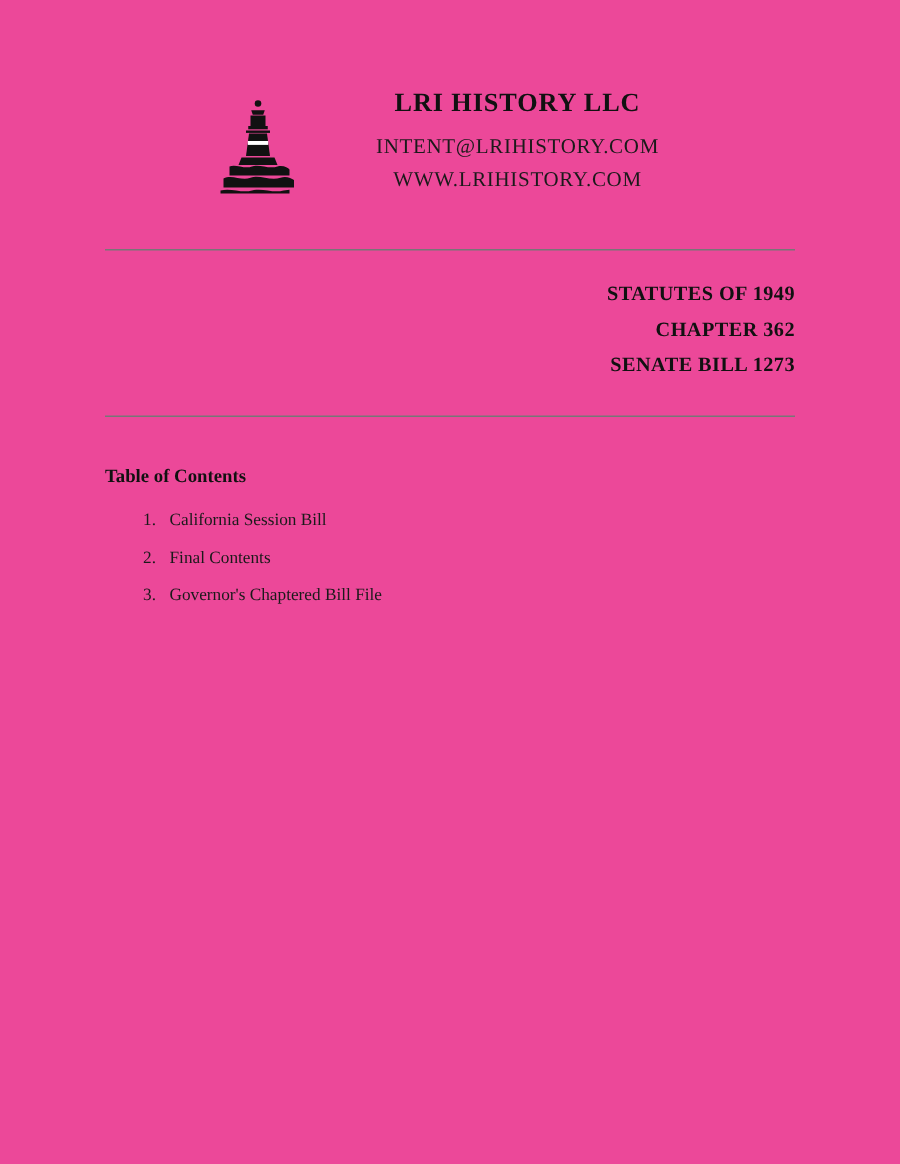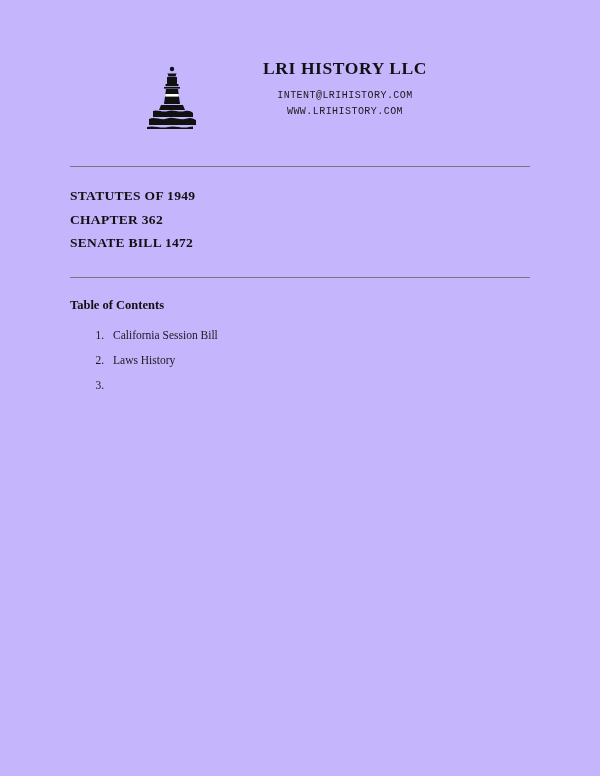--- a/index.html
+++ b/index.html
@@ -14,21 +14,21 @@
     color: #1a1a1a;
     position: relative;
     overflow: hidden;
   }
   .page {
     width: 600px;
     height: 776px;
     box-sizing: border-box;
     padding: 0;
     position: relative;
-    background: #c4b5fd;
+    background: #ec4899;
   }
 
   
   .letterhead {
     display: flex;
     align-items: flex-start;
     justify-content: center;
     padding-top: 58px;
     padding-left: 10px;
   }
@@ -49,22 +49,22 @@
   .brand-name {
     font-family: "Liberation Serif", serif;
     font-size: 17.5px;
     font-weight: bold;
     letter-spacing: 0.6px;
     color: #111;
     line-height: 1.2;
     margin-bottom: 9px;
   }
   .brand-line {
-    font-family: Liberation Mono, monospace;
-    font-size: 10px;
+    font-family: Liberation Serif, serif;
+    font-size: 14px;
     letter-spacing: 0.45px;
     color: #1a1a1a;
     line-height: 1.55;
   }
   .brand-phone {
     font-family: "Liberation Serif", serif;
     font-size: 8.5px;
     letter-spacing: 0.2px;
     color: #1a1a1a;
     margin-top: 5px;
@@ -77,36 +77,37 @@
     margin: 0 auto;
     width: 460px;
   }
   .rule-top { margin-top: 32px; }
   .rule-bottom { margin-top: 20px; }
 
   
   .title-block {
     width: 460px;
     margin: 0 auto;
+    text-align: right;
     padding-top: 17px;
     padding-bottom: 2px;
   }
   .title-line {
     font-family: "Liberation Serif", serif;
     font-weight: bold;
     font-size: 13.5px;
     letter-spacing: 0.3px;
     line-height: 1.75;
     color: #111;
   }
 
   
   .toc {
     width: 460px;
-    margin: 0 auto;
+    margin: 12px auto;
     padding-top: 20px;
   }
   .toc-heading {
     font-family: "Liberation Serif", serif;
     font-weight: bold;
     font-size: 12.5px;
     color: #111;
     margin-bottom: 14px;
   }
   .toc-list {
@@ -174,37 +175,38 @@
       <div class="brand-line">WWW.LRIHISTORY.COM</div>
     </div>
 
   </div>
 
   <div class="rule rule-top"></div>
 
   <div class="title-block">
     <div class="title-line">STATUTES OF 1949</div>
     <div class="title-line">CHAPTER  362</div>
-    <div class="title-line">SENATE BILL 1472</div>
+    <div class="title-line">SENATE BILL 1273</div>
   </div>
 
   <div class="rule rule-bottom"></div>
 
   <div class="toc">
     <div class="toc-heading">Table of Contents</div>
     <ol class="toc-list">
       <li class="toc-item">
         <span class="toc-num">1.</span>
         <span class="toc-label">California Session Bill</span>
       </li>
       <li class="toc-item">
         <span class="toc-num">2.</span>
-        <span class="toc-label">Laws History</span>
+        <span class="toc-label">Final Contents</span>
       </li>
       <li class="toc-item">
         <span class="toc-num">3.</span>
+        <span class="toc-label">Governor's Chaptered Bill File</span>
       </li>
     </ol>
   </div>
 
   <div class="page-body"></div>
 
 </div>
 
 </body></html>

